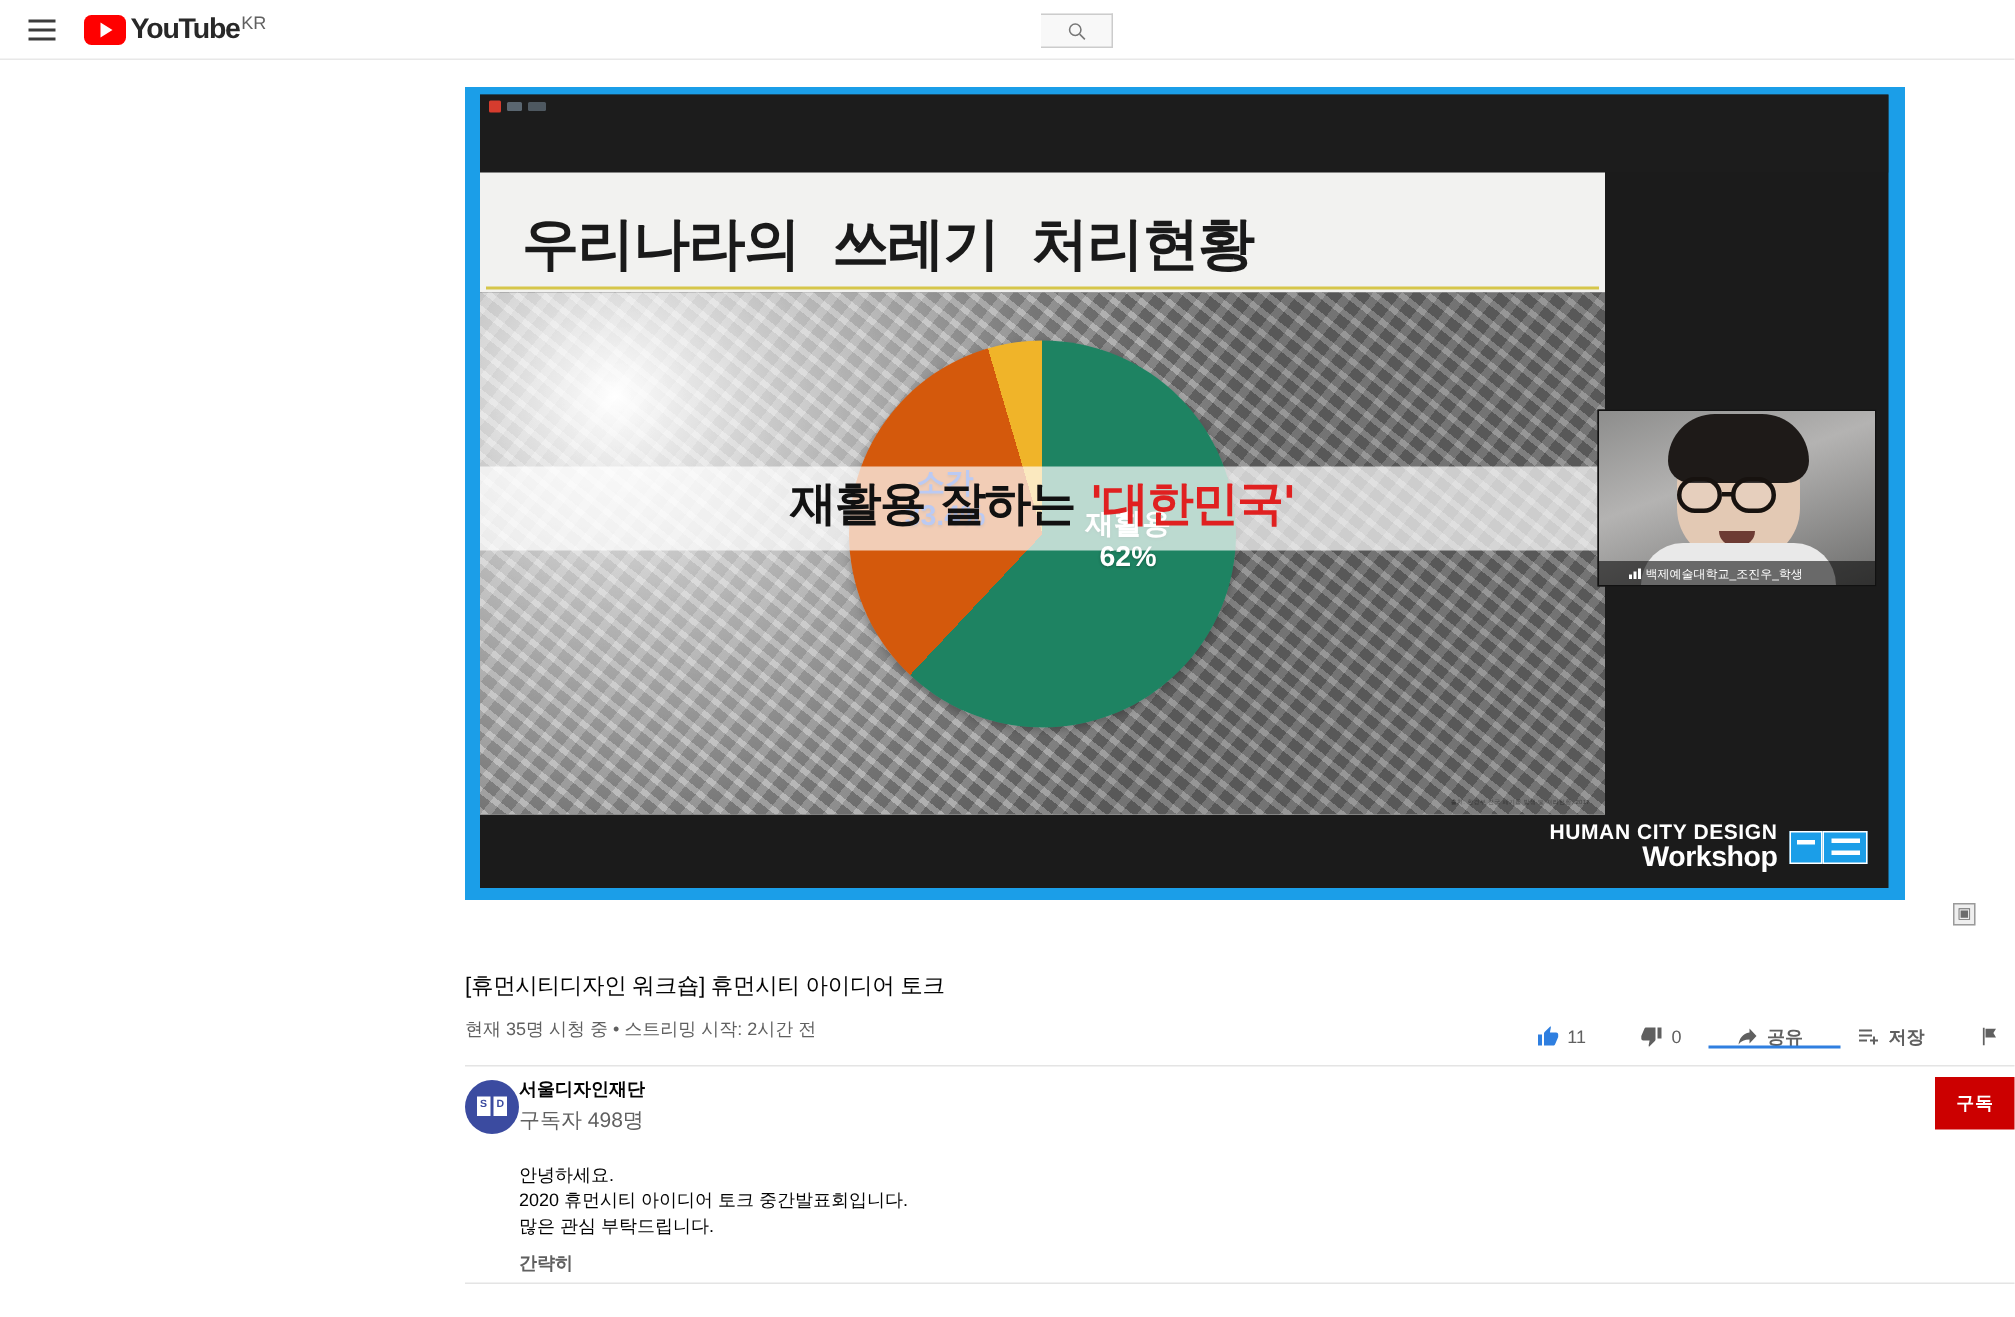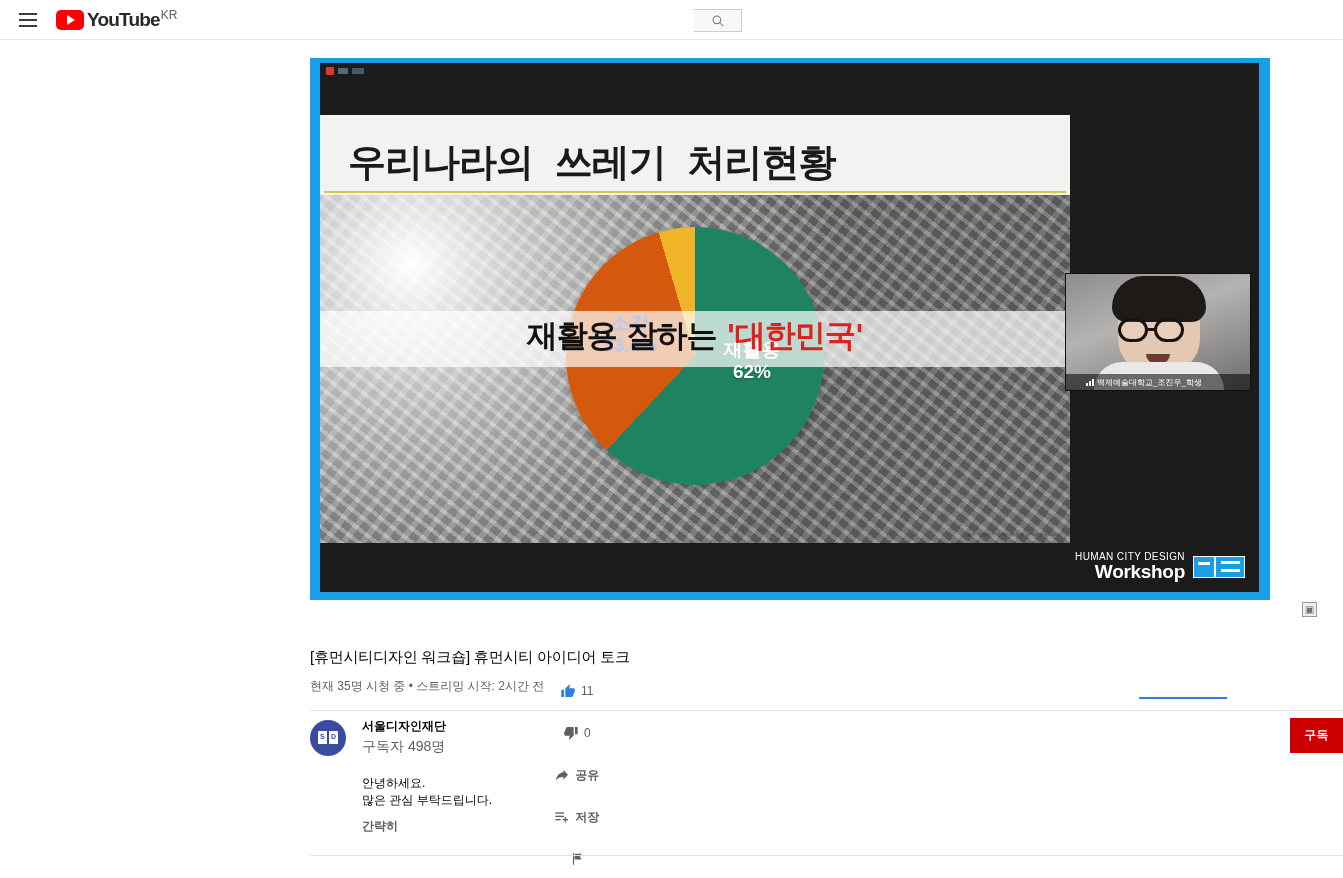--- a/index.html
+++ b/index.html
@@ -202,21 +202,21 @@
   .sig-bars i:nth-child(1) { height: 3px; }
   .sig-bars i:nth-child(2) { height: 5px; }
   .sig-bars i:nth-child(3) { height: 7px; }
 
   
   .brand {
     position: absolute; right: 14px; bottom: 10px;
     display: flex; align-items: center; gap: 8px;
   }
   .brand-txt { text-align: right; color: #fff; line-height: 1.05; }
-  .brand-l1 { font-size: 10px; font-weight: normal; letter-spacing: 0.4px; }
+  .brand-l1 { font-size: 14px; font-weight: bold; letter-spacing: 0.4px; }
   .brand-l2 { font-size: 19px; font-weight: bold; letter-spacing: -0.3px; }
   .brand-mark { width: 52px; height: 30px; position: relative; }
   .bm-a, .bm-b {
     position: absolute; background: #1b9ee8;
     border: 1.5px solid #ffffff;
   }
   .bm-a { left: 0; top: 4px; width: 22px; height: 22px; }
   .bm-b { left: 22px; top: 4px; width: 30px; height: 22px; }
   .bm-slot { position: absolute; background: #fff; }
   .bm-s1 { left: 5px; top: 10px; width: 12px; height: 3px; }
@@ -232,25 +232,25 @@
     font-size: 10px; color: #6d6d6d;
   }
 
   
   .info { position: absolute; left: 310px; top: 648px; width: 1033px; }
   .video-title {
     font-size: 15px; color: #030303; font-weight: normal;
     letter-spacing: -0.2px;
   }
   .meta-row {
-    display: flex; align-items: flex-start; justify-content: flex-start;
+    display: flex; align-items: flex-start; justify-content: space-between;
     margin-top: 11px;
   }
   .view-meta { font-size: 12px; color: #606060; }
-  .actions { display: flex; align-items: center; gap: 16px; flex-direction: column; }
+  .actions { display: flex; align-items: center; gap: 16px; }
   .act {
     display: flex; align-items: center; gap: 5px;
     font-size: 12px; color: #606060; font-weight: bold;
     padding: 0 10px; height: 26px; cursor: pointer;
   }
   .act.liked { color: #606060; }
   .act .cnt { font-size: 12px; font-weight: normal; color: #606060; }
   .ratings-underline {
     position: absolute; right: 116px; top: 49px;
     width: 88px; height: 2px; background: #2f7fe0;
@@ -263,21 +263,21 @@
   .owner { position: absolute; left: 310px; top: 718px; width: 1033px; display: flex; }
   .avatar {
     width: 36px; height: 36px; border-radius: 50%;
     background: #3b4ba0; position: relative; flex: 0 0 36px;
     margin-top: 2px;
   }
   .av-sq1 { position: absolute; left: 8px; top: 11px; width: 9px; height: 13px; background: #fff; }
   .av-sq2 { position: absolute; left: 19px; top: 11px; width: 9px; height: 13px; background: #fff; }
   .av-sq1::after { content: "S"; position: absolute; left: 2px; top: 2px; font-size: 7px; color: #3b4ba0; font-weight: bold; }
   .av-sq2::after { content: "D"; position: absolute; left: 2px; top: 2px; font-size: 7px; color: #3b4ba0; font-weight: bold; }
-  .owner-text { margin-left: 16px; flex: 1; }
+  .owner-text { flex: 1; }
   .ch-name { font-size: 12px; color: #030303; font-weight: bold; }
   .ch-subs { font-size: 14px; color: #606060; margin-top: 3px; }
   .desc { margin-top: 20px; font-size: 12px; color: #030303; line-height: 1.32; }
   .desc div { margin-bottom: 1px; }
   .show-less { margin-top: 9px; font-size: 12px; color: #606060; font-weight: bold; cursor: pointer; }
   .subscribe-btn {
     position: absolute; right: 0; top: 0;
     background: #cc0000; color: #fff;
     font-size: 12px; font-weight: bold;
     padding: 9px 14px; border: none; cursor: pointer;
@@ -457,20 +457,21 @@
     <span class="av-sq1"></span>
     <span class="av-sq2"></span>
   </div>
 
   <div class="owner-text">
     <div class="ch-name">서울디자인재단</div>
     <div class="ch-subs">구독자 498명</div>
 
     <div class="desc">
       <div>안녕하세요.</div>
+      <div>2020 휴먼시티 아이디어 토크 중간발표회입니다.</div>
       <div>많은 관심 부탁드립니다.</div>
     </div>
 
     <div class="show-less">간략히</div>
   </div>
 
   <button class="subscribe-btn">구독</button>
 </div>
 
 <div class="bottom-divider"></div>

